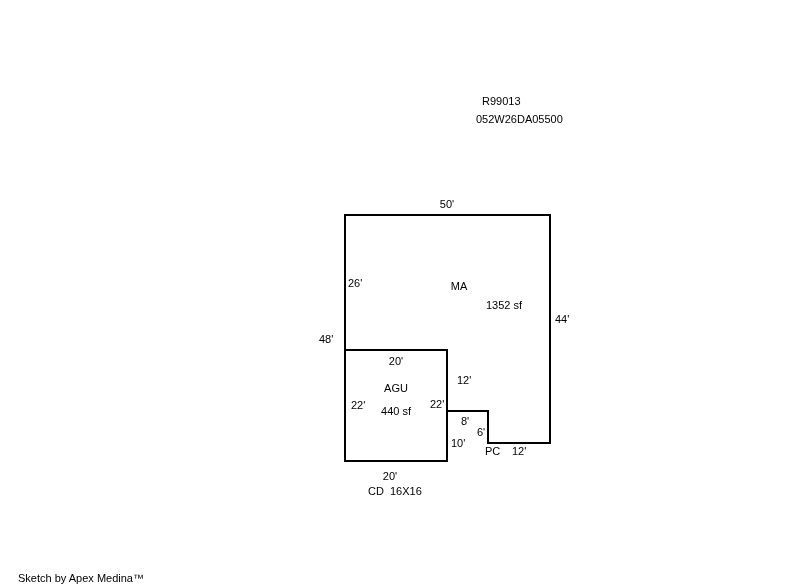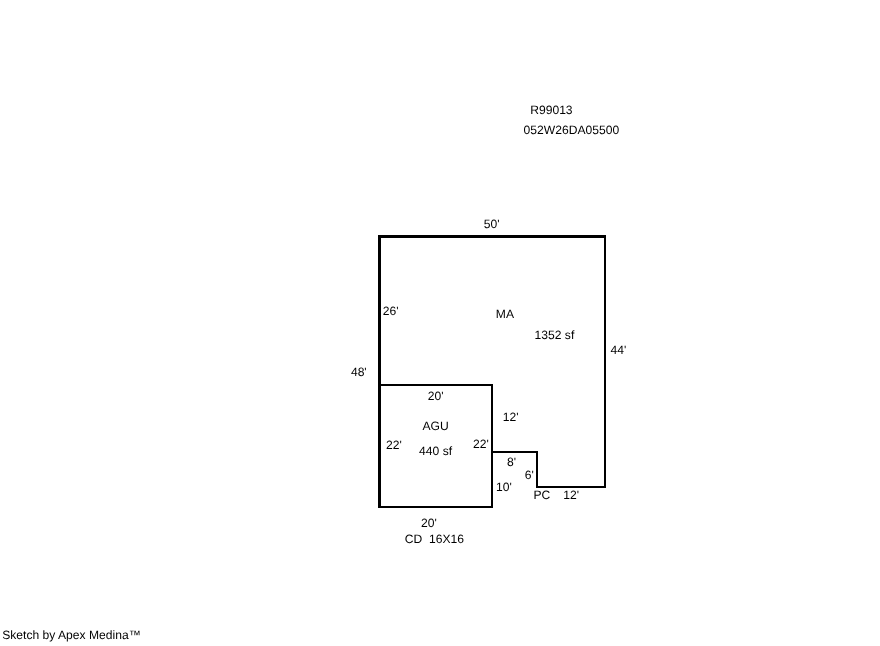--- a/index.html
+++ b/index.html
@@ -56,21 +56,21 @@
   #dim-step-top    { left: 461px; top: 415px; }
   #dim-step-right  { left: 477px; top: 426px; }
   #dim-step-lower  { left: 451px; top: 437px; }
   #area-code-pc    { left: 469px; top: 445px; padding-left: 16px; }
   #dim-bottom-right{ left: 512px; top: 445px; }
 
   
   #area-code-cd    { left: 368px; top: 485px; }
 
   
-  #sketch-credit   { left: 2px;   top: 572px; text-align: right; }
+  #sketch-credit   { left: 18px;   top: 572px; text-align: right; }
 </style>
 </head>
 <body>
 
 <div id="canvas">
 
   <svg id="plan-svg" width="800" height="587" viewBox="0 0 800 587" shape-rendering="crispEdges">
     <g stroke="#000000" stroke-width="2" fill="none">
 
       <line x1="344" y1="215" x2="551" y2="215"></line>

